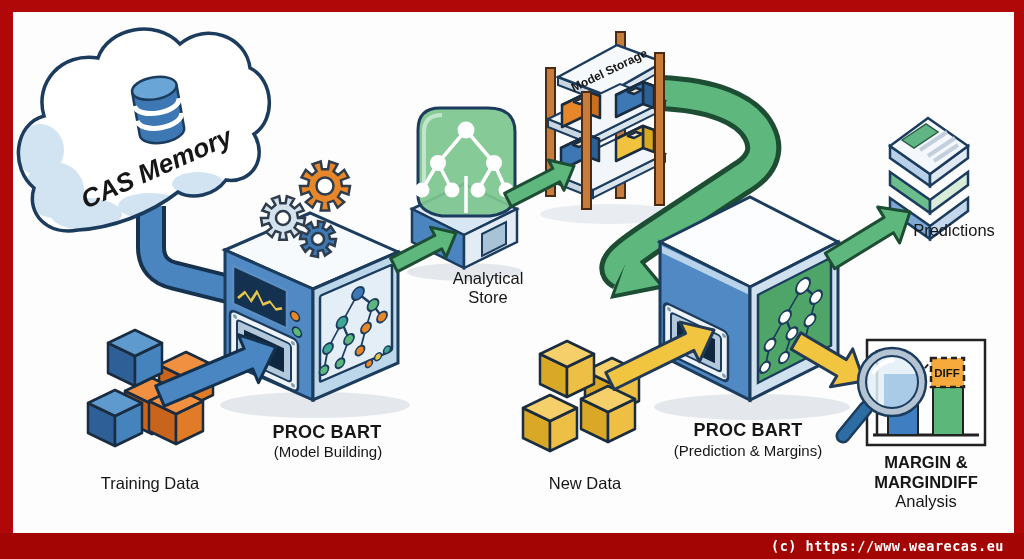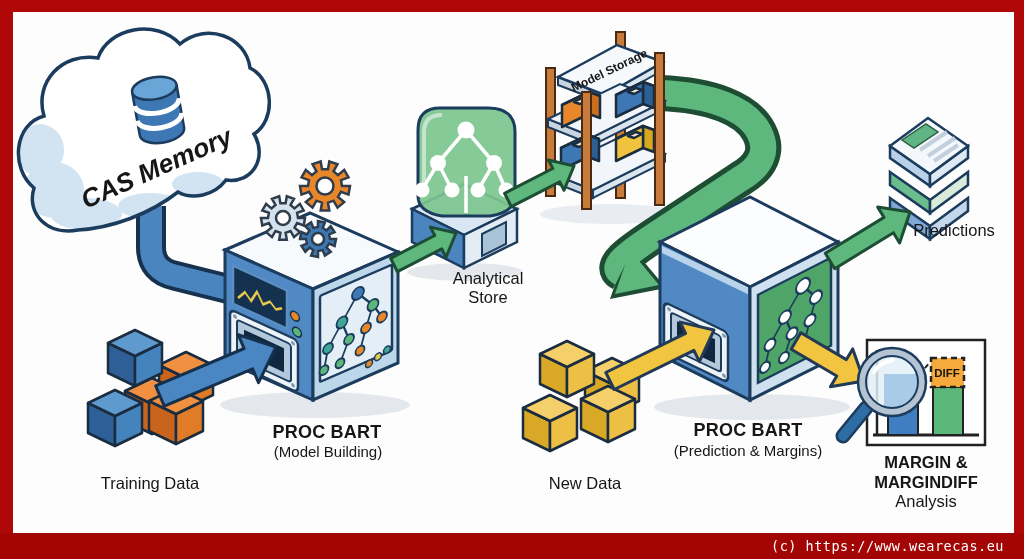--- a/index.html
+++ b/index.html
@@ -1,21 +1,21 @@
 <!DOCTYPE html>
 <html><head>
 <meta charset="utf-8">
 <style>
   html,body{margin:0;padding:0;background:#555;}
   .frame{position:relative;width:1024px;height:559px;background:#b00808;overflow:hidden;
          font-family:"Liberation Sans",sans-serif;}
   .canvas{position:absolute;left:13px;top:12px;right:10px;bottom:26px;background:#fdfdfd;}
   .canvas svg{position:absolute;left:0;top:0;width:100%;height:100%;}
   .footer{position:absolute;left:0;right:0;bottom:0;height:26px;background:#a30404;
-          color:#ffffff;font-family:"DejaVu Sans Mono",monospace;font-weight:normal;
+          color:#ffffff;font-family:"DejaVu Sans Mono",monospace;font-weight:bold;
           font-size:13.5px;line-height:26px;text-align:right;padding-right:20px;
           box-sizing:border-box;letter-spacing:.5px;}
   text{fill:#161616;}
   .lbl{font-size:16.5px;}
   .ttl{font-size:18px;font-weight:bold;letter-spacing:.2px;}
   .sub{font-size:15px;}
   .bigttl{font-size:16.5px;font-weight:bold;}
 </style>
 </head>
 <body>

